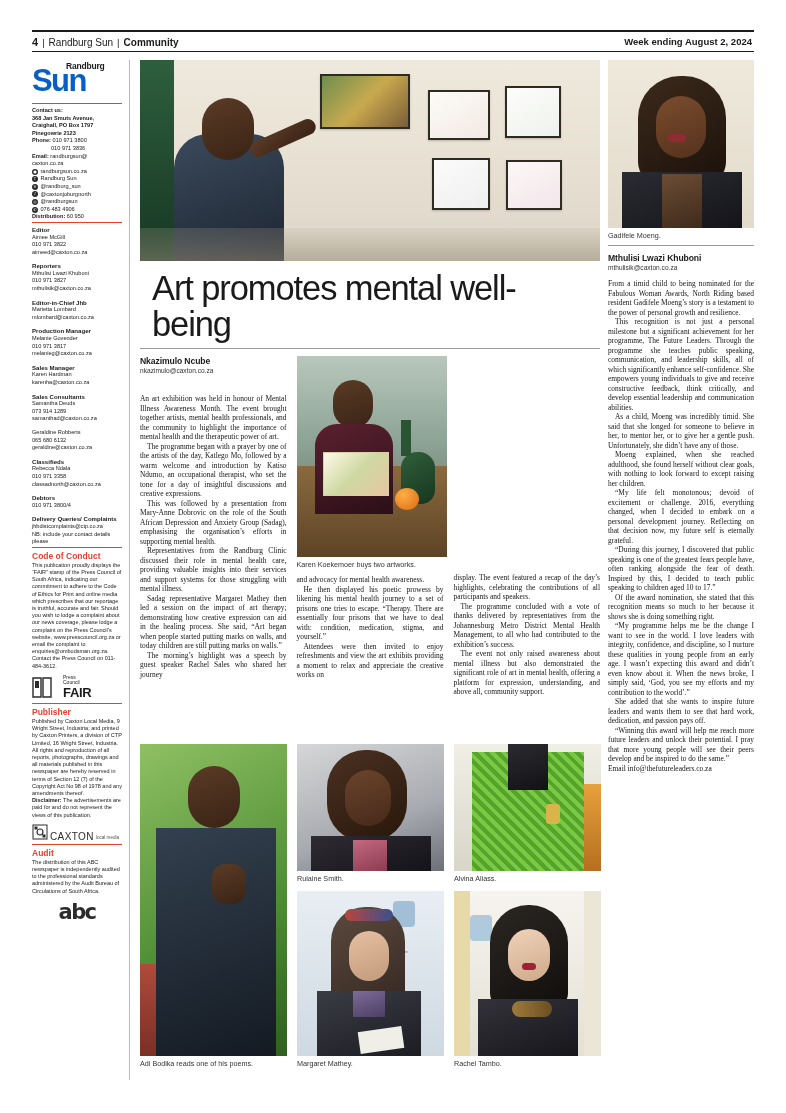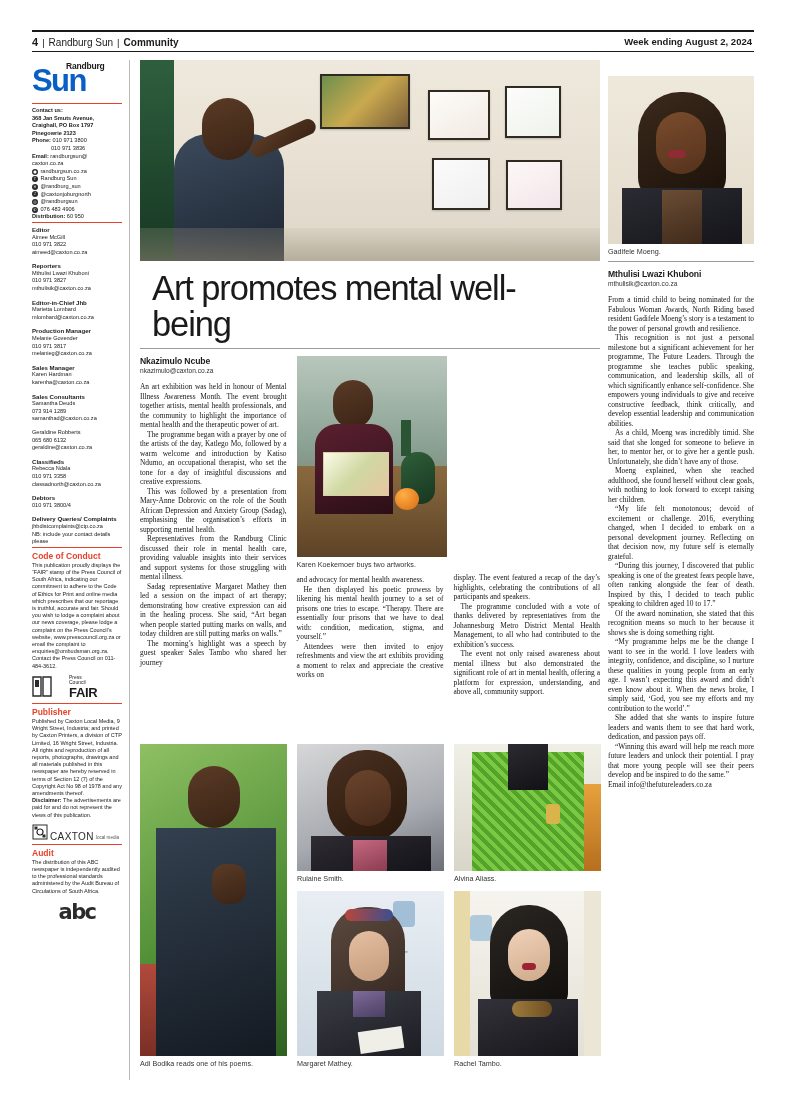--- a/index.html
+++ b/index.html
@@ -48,21 +48,21 @@
   .soc-line { display: flex; align-items: center; gap: 2.5px; line-height: 7.6px; }
   .soc-ico {
     display: inline-flex; align-items: center; justify-content: center;
     width: 6px; height: 6px; border-radius: 50%;
     background: #2b2b2b; color: #fff; font-size: 4px; flex: 0 0 auto;
     font-family: "DejaVu Sans", sans-serif; line-height: 6px;
   }
   .sec-title { color: #e8402a; font-weight: bold; font-size: 8.5px; margin: 3px 0 1px; }
   .rail-body { font-size: 5.5px; line-height: 7.2px; text-align: left; }
 
-  .presscouncil { margin: 5px 0 4px; display: flex; align-items: center; gap: 16px; }
+  .presscouncil { margin: 5px 0 4px; display: flex; align-items: flex-end; gap: 10px; }
   .pc-mark { width: 21px; height: 23px; }
   .pc-text { font-size: 5px; line-height: 5.6px; }
   .pc-fair { font-size: 13px; font-weight: bold; letter-spacing: -0.3px; line-height: 13px; }
 
   .caxton-logo { margin: 5px 0 2px; display: flex; align-items: flex-end; gap: 2px; }
   .caxton-word { font-size: 10px; letter-spacing: 0.4px; color: #2b2b2b; }
   .caxton-sub { font-size: 4.6px; color: #555; padding-bottom: 1.5px; }
   .caxton-box { width: 16px; height: 16px; margin-bottom: 2px; }
   .abc-logo { font-size: 21px; font-weight: bold; color: #2b2b2b; letter-spacing: -1.6px; text-align: center; margin-top: 5px; font-family: "DejaVu Sans", sans-serif; }
 
@@ -88,21 +88,21 @@
 
   .art-photo { width: 150px; height: 201px; overflow: hidden; position: relative; background: #9aa7a0;}
 
   
   .photogrid { position: absolute; left: 140px; top: 744px; width: 460px; }
   .pg-row { display: flex; gap: 10px; }
   .pg-cell { width: 147px; }
   .pg-img { width: 147px; position: relative; overflow: hidden; background: #b8c0b8; }
 
   
-  .rrail { position: absolute; left: 608px; top: 76px; width: 146px; }
+  .rrail { position: absolute; left: 608px; top: 60px; width: 146px; }
   .rrail-photo { width: 146px; height: 168px; overflow: hidden; position: relative; background:#d8d0c2; }
   .rhead {
     font-size: 19px; font-weight: normal; line-height: 21px;
     letter-spacing: -0.5px; margin: 8px 0 6px; color: #1a1a1a;
   }
   .rbody {
     font-family: "Liberation Serif", serif;
     font-size: 7.45px; line-height: 9.5px; text-align: justify; color: #141414;
   }
   .rbody p { text-indent: 7px; margin: 0; }
@@ -308,27 +308,27 @@
     </div>
 
     <div class="headline">Art promotes mental well-being</div>
     <div class="hr-thin"></div>
 
     <div class="cols">
 
       <div class="col">
         <div class="byline-name">Nkazimulo Ncube</div>
         <div class="byline-mail">nkazimulo@caxton.co.za</div>
-        <div class="body-txt" style="margin-top:8px">
+        <div class="body-txt" style="margin-top:20px">
           <p class="first">An art exhibition was held in honour of Mental Illness Awareness Month. The event brought together artists, mental health professionals, and the community to highlight the importance of mental health and the therapeutic power of art.</p>
           <p>The programme began with a prayer by one of the artists of the day, Katlego Mo, followed by a warm welcome and introduction by Katiso Ndumo, an occupational therapist, who set the tone for a day of insightful discussions and creative expressions.</p>
           <p>This was followed by a presentation from Mary-Anne Dobrovic on the role of the South African Depression and Anxiety Group (Sadag), emphasising the organisation’s efforts in supporting mental health.</p>
           <p>Representatives from the Randburg Clinic discussed their role in mental health care, providing valuable insights into their services and support systems for those struggling with mental illness.</p>
           <p>Sadag representative Margaret Mathey then led a session on the impact of art therapy; demonstrating how creative expression can aid in the healing process. She said, “Art began when people started putting marks on walls, and today children are still putting marks on walls.”</p>
-          <p>The morning’s highlight was a speech by guest speaker Sales Tambo who shared her journey</p>
+          <p>The morning’s highlight was a speech by guest speaker Rachel Sales who shared her journey</p>
         </div>
       </div>
 
       <div class="col">
         <div class="art-photo">
           <div class="ph" style="background:linear-gradient(180deg,#b9c7bd 0%,#8aa193 45%,#6d5b46 100%);"></div>
           <div style="position:absolute;left:0;top:110px;width:150px;height:91px;background:linear-gradient(180deg,#8a6a3f,#5d4326);"></div>
           <div style="position:absolute;left:36px;top:24px;width:40px;height:48px;border-radius:20px;" class="skin"></div>
           <div style="position:absolute;left:18px;top:68px;width:78px;height:90px;border-radius:22px 22px 0 0;background:linear-gradient(160deg,#5b2030,#2b0f17);"></div>
           <div style="position:absolute;left:26px;top:96px;width:66px;height:44px;background:linear-gradient(135deg,#fdfbe8,#cfd8a2 50%,#e8c6a0);border:1px solid #d8cfa8;"></div>

